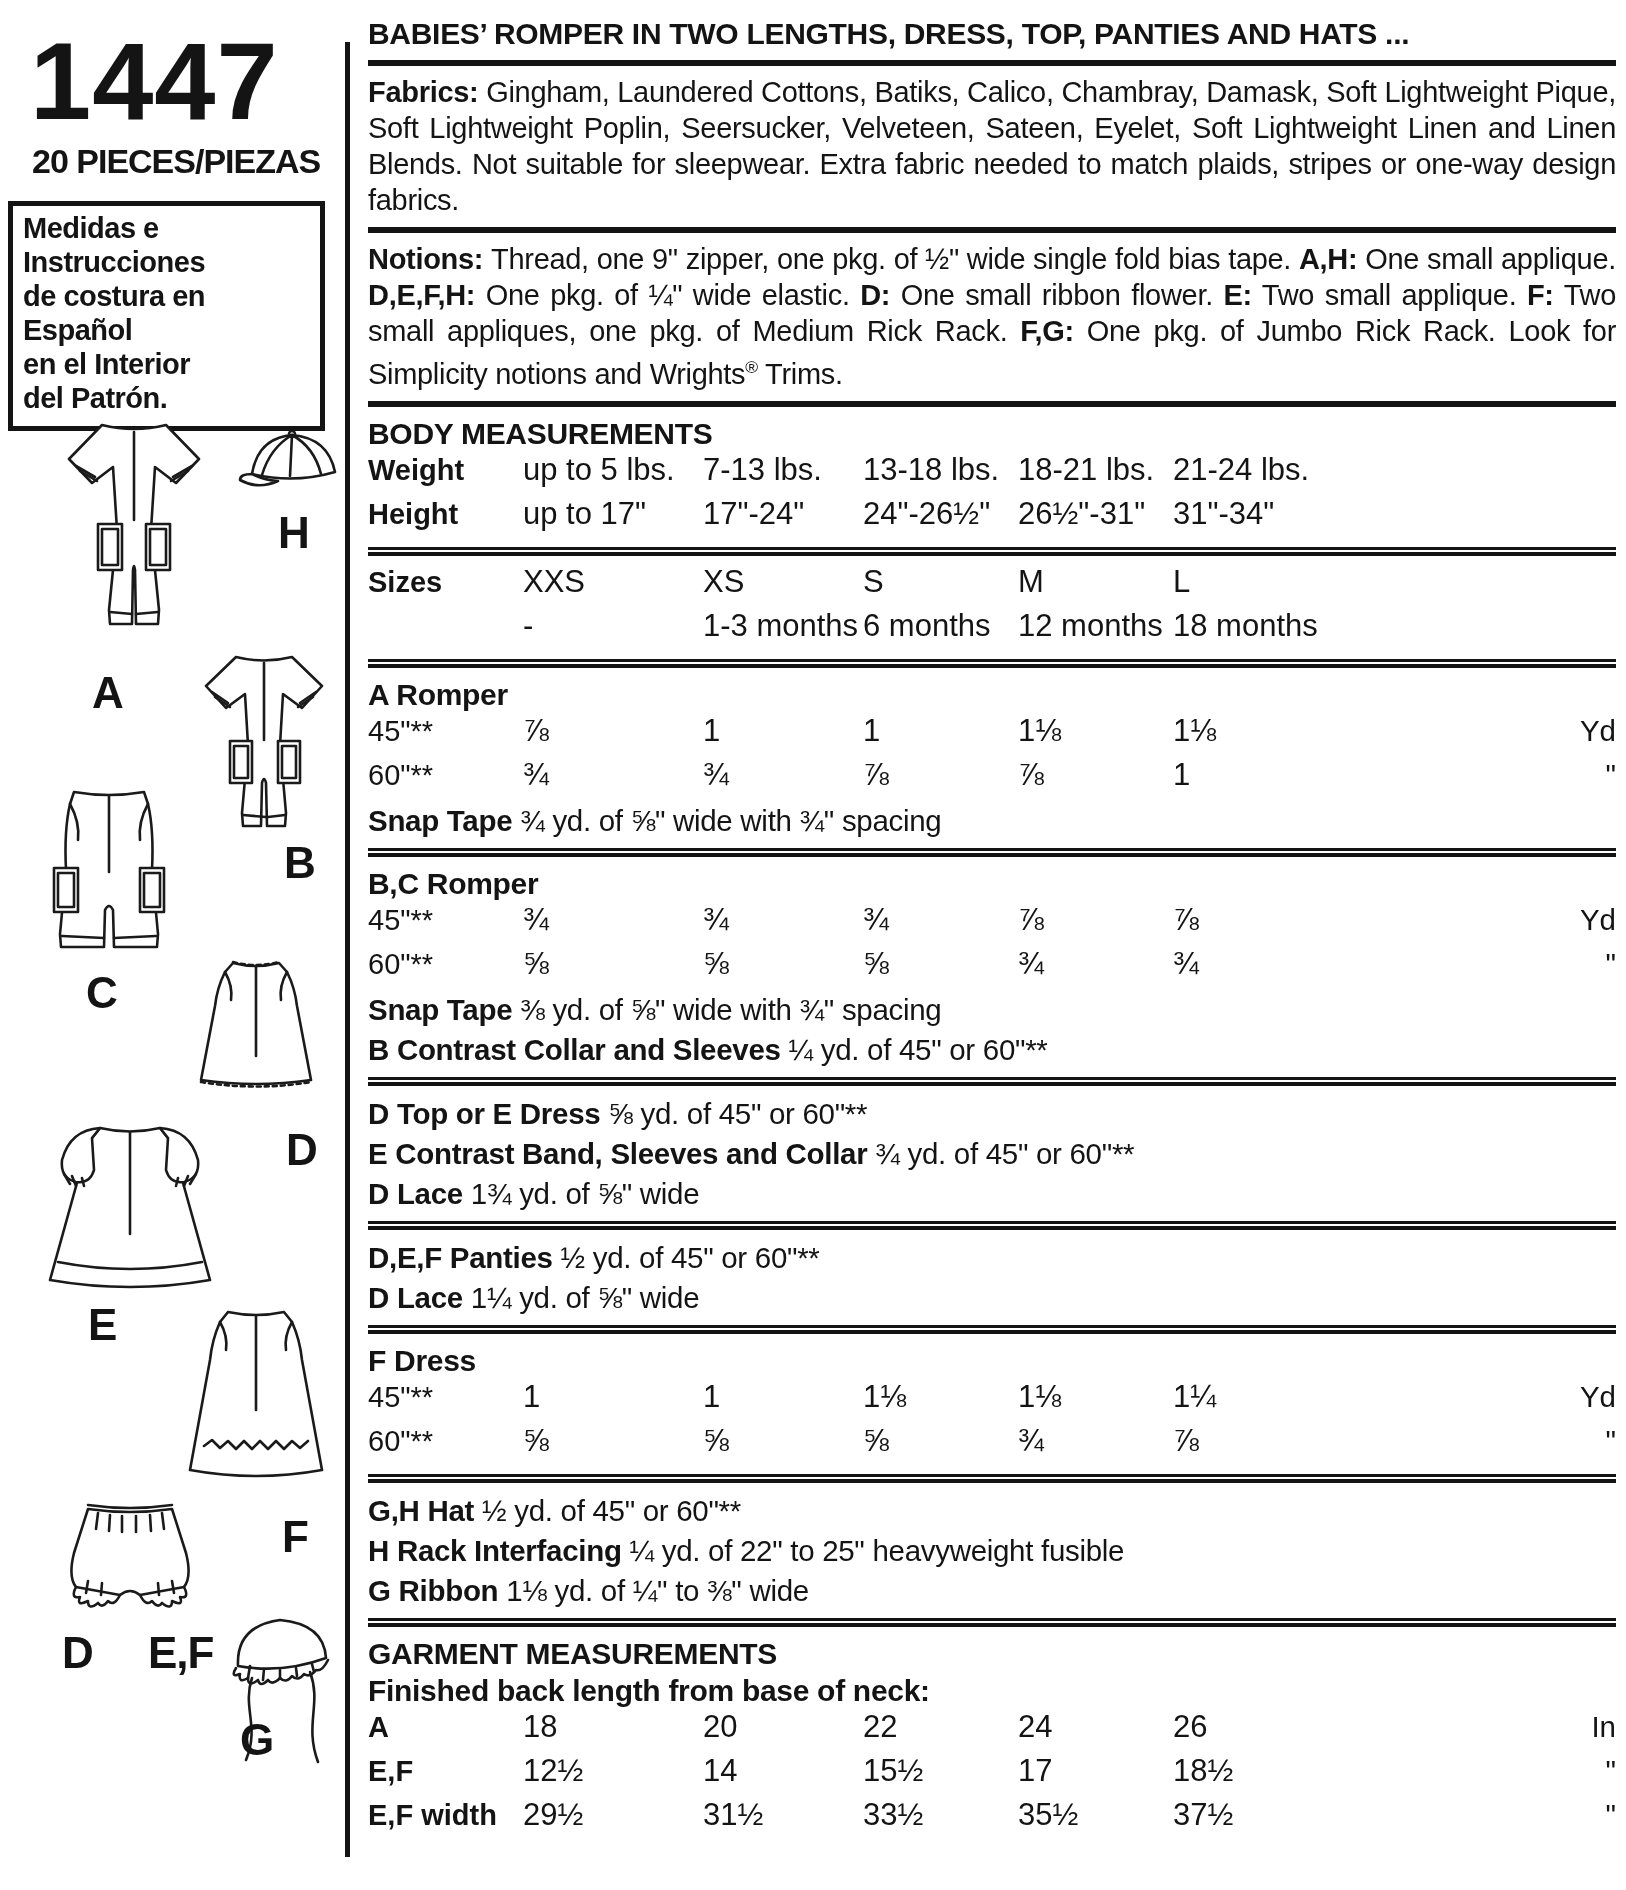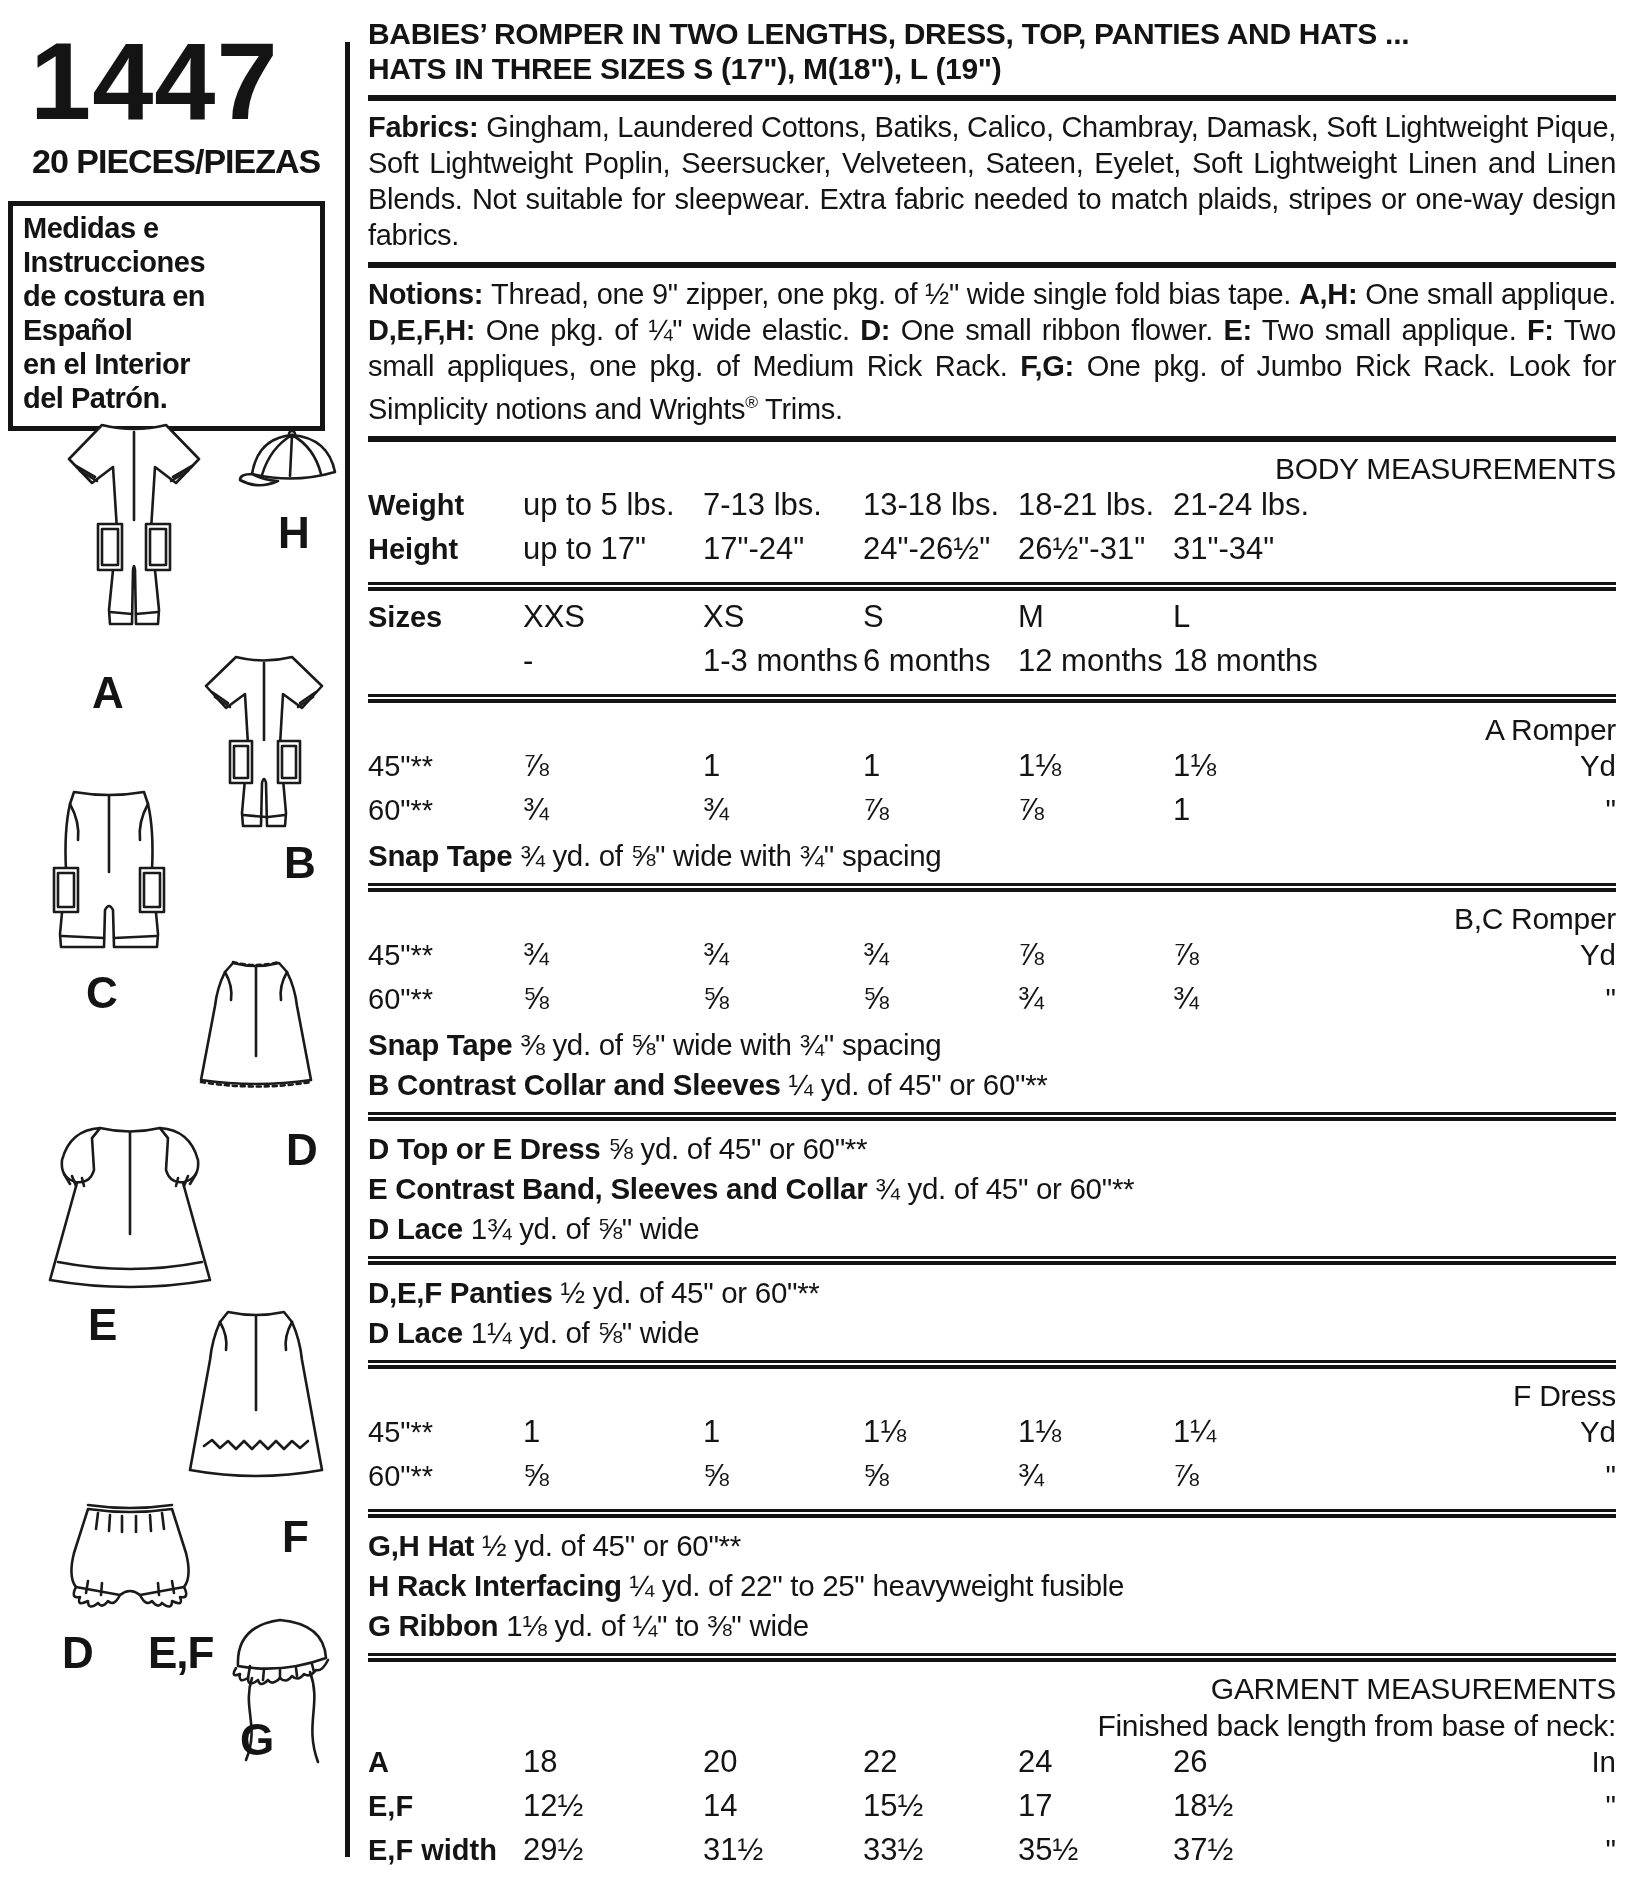--- a/index.html
+++ b/index.html
@@ -27,21 +27,21 @@
   .vrule { flex:none; width:5px; background:#141414; height:1815px; margin-top:42px; }
 
   
   .right { flex:1; padding:16px 10px 0 18px; }
   .title { font-weight:bold; font-size:30px; line-height:35px; letter-spacing:-0.3px; }
   .rule  { height:6px; background:#141414; margin:9px 0 8px 0; }
   .rule2 { height:9px; border-top:3px solid #141414; border-bottom:4px solid #141414; margin:7px 0 8px 0; }
   .para  { font-size:29px; line-height:36px; text-align:justify; letter-spacing:-0.3px; }
   .para b, .note b { letter-spacing:-0.3px;margin-top:40px; }
   sup { font-size:60%; }
-  .sec-head { font-weight:normal; font-size:30px; line-height:37px; letter-spacing:-0.3px;text-align:right; }
+  .sec-head { font-weight:bold; font-size:30px; line-height:37px; letter-spacing:-0.3px; }
   .note { font-size:29.5px; line-height:40px; letter-spacing:-0.3px; }
 
   .trow { display:grid; grid-template-columns:155px 180px 160px 155px 155px 1fr 56px; align-items:baseline; min-height:44px; }
   .trow span { display:block; }
   .cl { font-size:29px; }
   .cl.b { font-weight:bold; }
   .cv { font-size:31px; }
   .cu { font-size:29.5px; text-align:right; }
 
   svg path, svg line, svg rect, svg circle, svg polyline, svg ellipse {
@@ -201,21 +201,20 @@
       </svg>
     </div>
     <div class="glabel" style="left:240px; top:1715px;">G</div>
   </aside>
 
   <div class="vrule"></div>
 
   <main class="right">
 
     <div class="title">BABIES’ ROMPER IN TWO LENGTHS, DRESS, TOP, PANTIES AND HATS ...</div>
-    <div class="title">HATS IN THREE SIZES S (17"), M(18"), L (19")</div>
 
     <div class="rule"></div>
 
     <p class="para" style="margin:0;"><b>Fabrics: </b><span>Gingham, Laundered Cottons, Batiks, Calico, Chambray, Damask, Soft Lightweight Pique, Soft Lightweight Poplin, Seersucker, Velveteen, Sateen, Eyelet, Soft Lightweight Linen and Linen Blends. Not suitable for sleepwear. Extra fabric needed to match plaids, stripes or one-way design fabrics.</span></p>
 
     <div class="rule"></div>
 
     <p class="para" style="margin:0;"><b>Notions: </b><span>Thread, one 9" zipper, one pkg. of ½" wide single fold bias tape. </span><b>A,H:</b><span> One small applique. </span><b>D,E,F,H:</b><span> One pkg. of ¼" wide elastic. </span><b>D:</b><span> One small ribbon flower. </span><b>E:</b><span> Two small applique. </span><b>F:</b><span> Two small appliques, one pkg. of Medium Rick Rack. </span><b>F,G:</b><span> One pkg. of Jumbo Rick Rack. Look for Simplicity notions and Wrights</span><sup>®</sup><span> Trims.</span></p>
 
     <div class="rule"></div>

